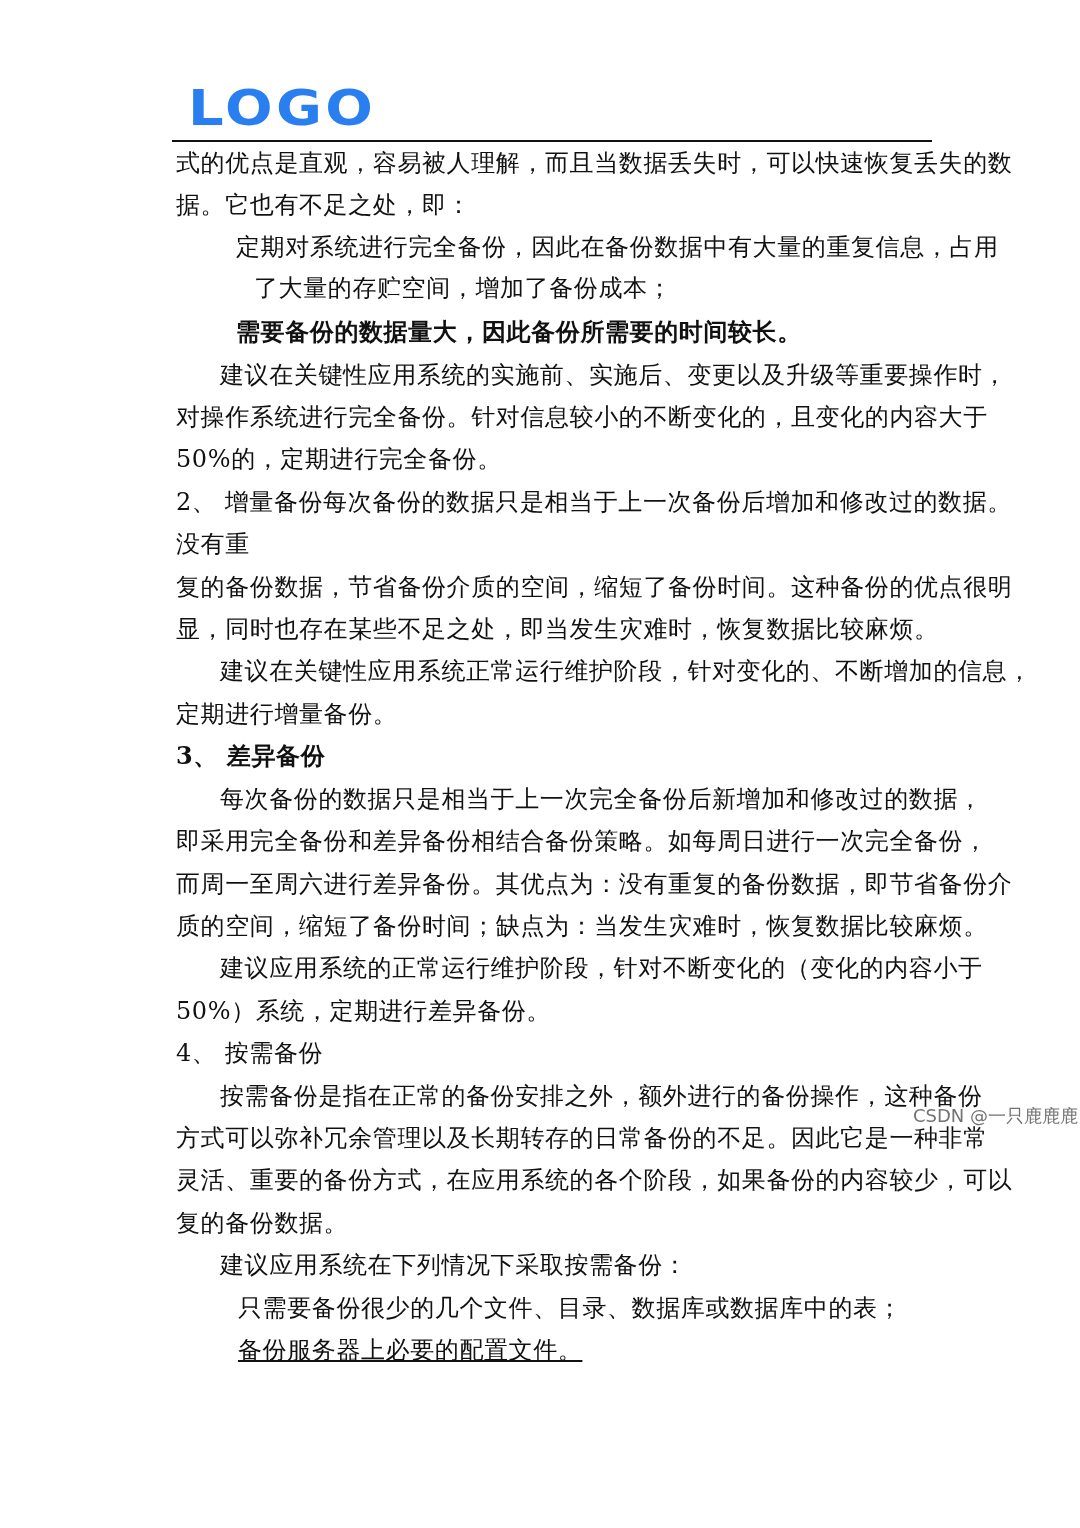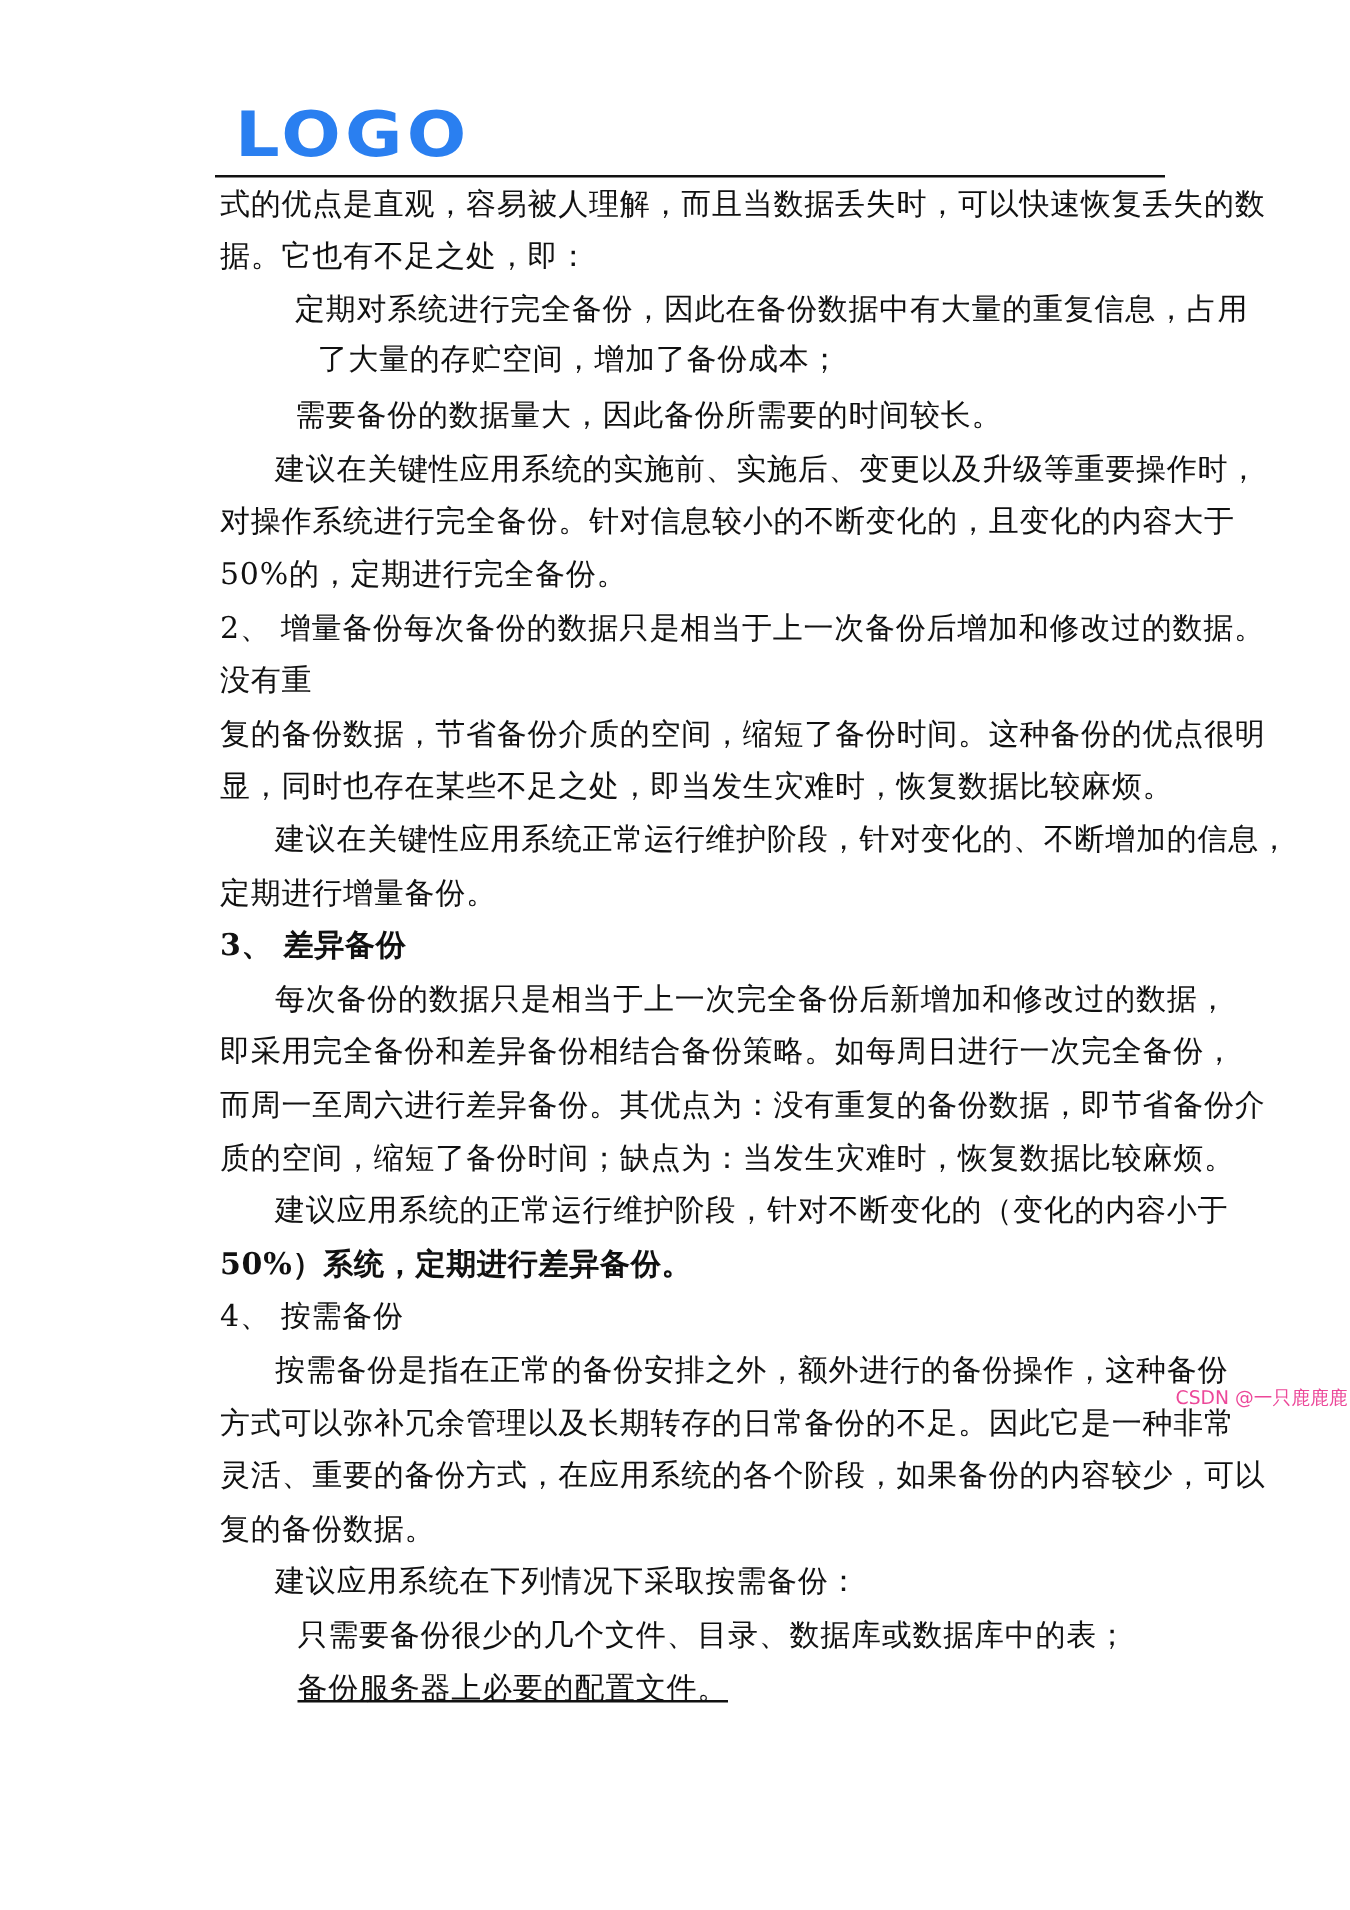--- a/index.html
+++ b/index.html
@@ -54,53 +54,53 @@
       font-size: 24px;
       line-height: 24px;
       white-space: nowrap;
       letter-spacing: 0.6px;
     }
     .watermark {
       position: absolute;
       right: 14px;
       bottom: 8px;
       font-family: "DejaVu Sans", "Liberation Sans", sans-serif;
-      font-size: 15px;
-      color: #ec4899;
+      font-size: 18px;
+      color: #737373;
     }
   </style>
 </head>
 <body>
 
 <div class="page">
   <div class="logo" style="color: rgb(42, 127, 240);">LOGO</div>
   <div class="header-rule"></div>
 
   <div class="body-text" id="body-text">
     <div class="line" style="top: 6px; left: 0px;">式的优点是直观，容易被人理解，而且当数据丢失时，可以快速恢复丢失的数</div>
     <div class="line" style="top: 48px; left: 0px;">据。它也有不足之处，即：</div>
     <div class="line" style="top: 90px; left: 60px;">定期对系统进行完全备份，因此在备份数据中有大量的重复信息，占用</div>
     <div class="line" style="top: 133px; left: 78px; font-family: Liberation Mono, monospace;">了大量的存贮空间，增加了备份成本；</div>
-    <div class="line" style="top: 175px; left: 60px;">需要备份的数据量大，因此备份所需要的时间较长。</div>
+    <div class="line" style="top: 175px; left: 60px; font-weight: bold;">需要备份的数据量大，因此备份所需要的时间较长。</div>
     <div class="line" style="top: 218px; left: 44px;">建议在关键性应用系统的实施前、实施后、变更以及升级等重要操作时，</div>
     <div class="line" style="top: 260px; left: 0px;">对操作系统进行完全备份。针对信息较小的不断变化的，且变化的内容大于</div>
     <div class="line" style="top: 302px; left: 0px;">50%的，定期进行完全备份。</div>
     <div class="line" style="top: 345px; left: 0px;">2、 增量备份每次备份的数据只是相当于上一次备份后增加和修改过的数据。</div>
     <div class="line" style="top: 387px; left: 0px;">没有重</div>
     <div class="line" style="top: 430px; left: 0px;">复的备份数据，节省备份介质的空间，缩短了备份时间。这种备份的优点很明</div>
     <div class="line" style="top: 472px; left: 0px;">显，同时也存在某些不足之处，即当发生灾难时，恢复数据比较麻烦。</div>
     <div class="line" style="top: 514px; left: 44px;">建议在关键性应用系统正常运行维护阶段，针对变化的、不断增加的信息，</div>
     <div class="line" style="top: 557px; left: 0px;">定期进行增量备份。</div>
     <div class="line" style="top: 599px; left: 0px; font-weight: bold;">3、 差异备份</div>
     <div class="line" style="top: 642px; left: 44px;">每次备份的数据只是相当于上一次完全备份后新增加和修改过的数据，</div>
     <div class="line" style="top: 684px; left: 0px;">即采用完全备份和差异备份相结合备份策略。如每周日进行一次完全备份，</div>
     <div class="line" style="top: 727px; left: 0px;">而周一至周六进行差异备份。其优点为：没有重复的备份数据，即节省备份介</div>
     <div class="line" style="top: 769px; left: 0px;">质的空间，缩短了备份时间；缺点为：当发生灾难时，恢复数据比较麻烦。</div>
     <div class="line" style="top: 811px; left: 44px;">建议应用系统的正常运行维护阶段，针对不断变化的（变化的内容小于</div>
-    <div class="line" style="top: 854px; left: 0px; font-weight: bold;">50%）系统，定期进行差异备份。</div>
+    <div class="line" style="top: 854px; left: 0px;">50%）系统，定期进行差异备份。</div>
     <div class="line" style="top: 896px; left: 0px;">4、 按需备份</div>
     <div class="line" style="top: 939px; left: 44px;">按需备份是指在正常的备份安排之外，额外进行的备份操作，这种备份</div>
     <div class="line" style="top: 981px; left: 0px;">方式可以弥补冗余管理以及长期转存的日常备份的不足。因此它是一种非常</div>
     <div class="line" style="top: 1023px; left: 0px;">灵活、重要的备份方式，在应用系统的各个阶段，如果备份的内容较少，可以</div>
     <div class="line" style="top: 1066px; left: 0px;">复的备份数据。</div>
     <div class="line" style="top: 1108px; left: 44px;">建议应用系统在下列情况下采取按需备份：</div>
     <div class="line" style="top: 1151px; left: 62px;">只需要备份很少的几个文件、目录、数据库或数据库中的表；</div>
     <div class="line" style="top: 1193px; left: 62px; text-decoration: underline;">备份服务器上必要的配置文件。</div>
   </div>
 

